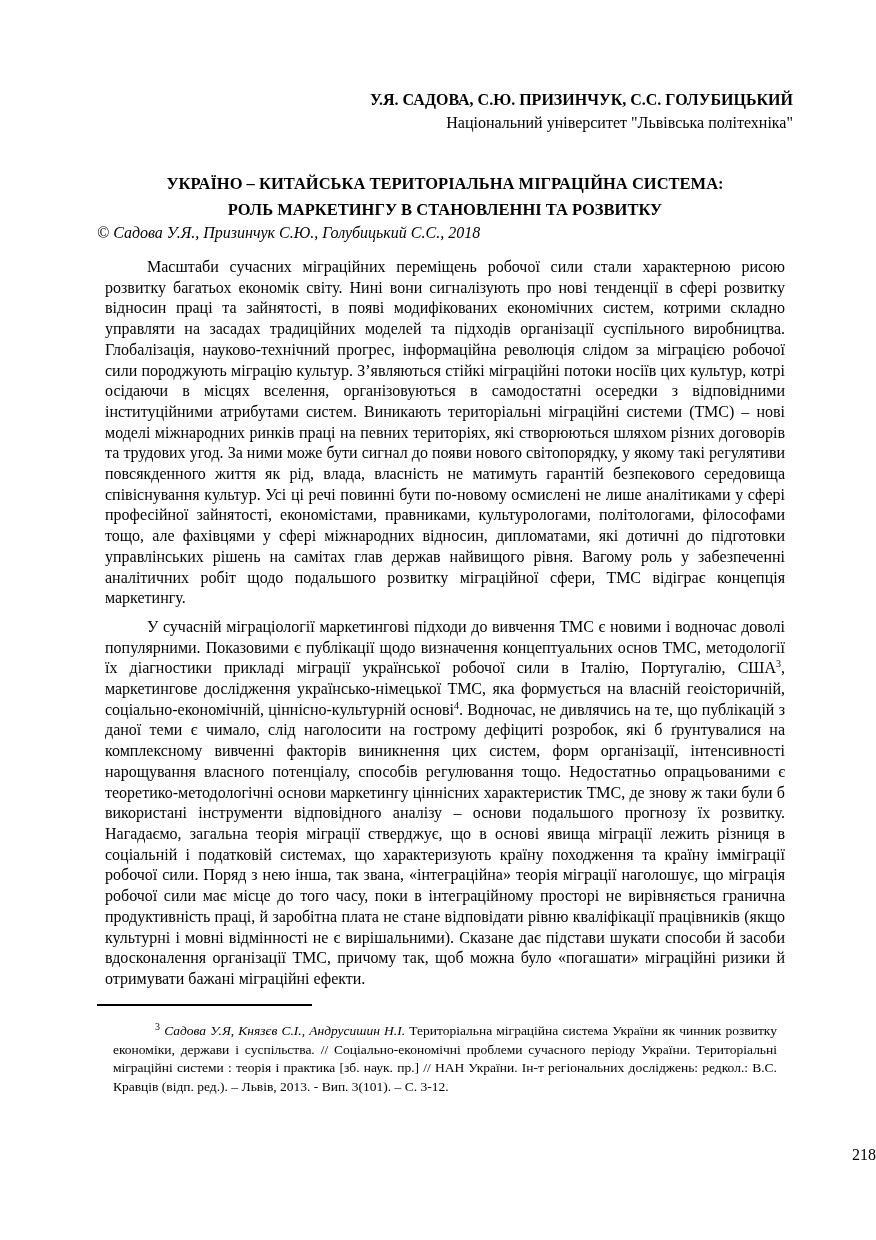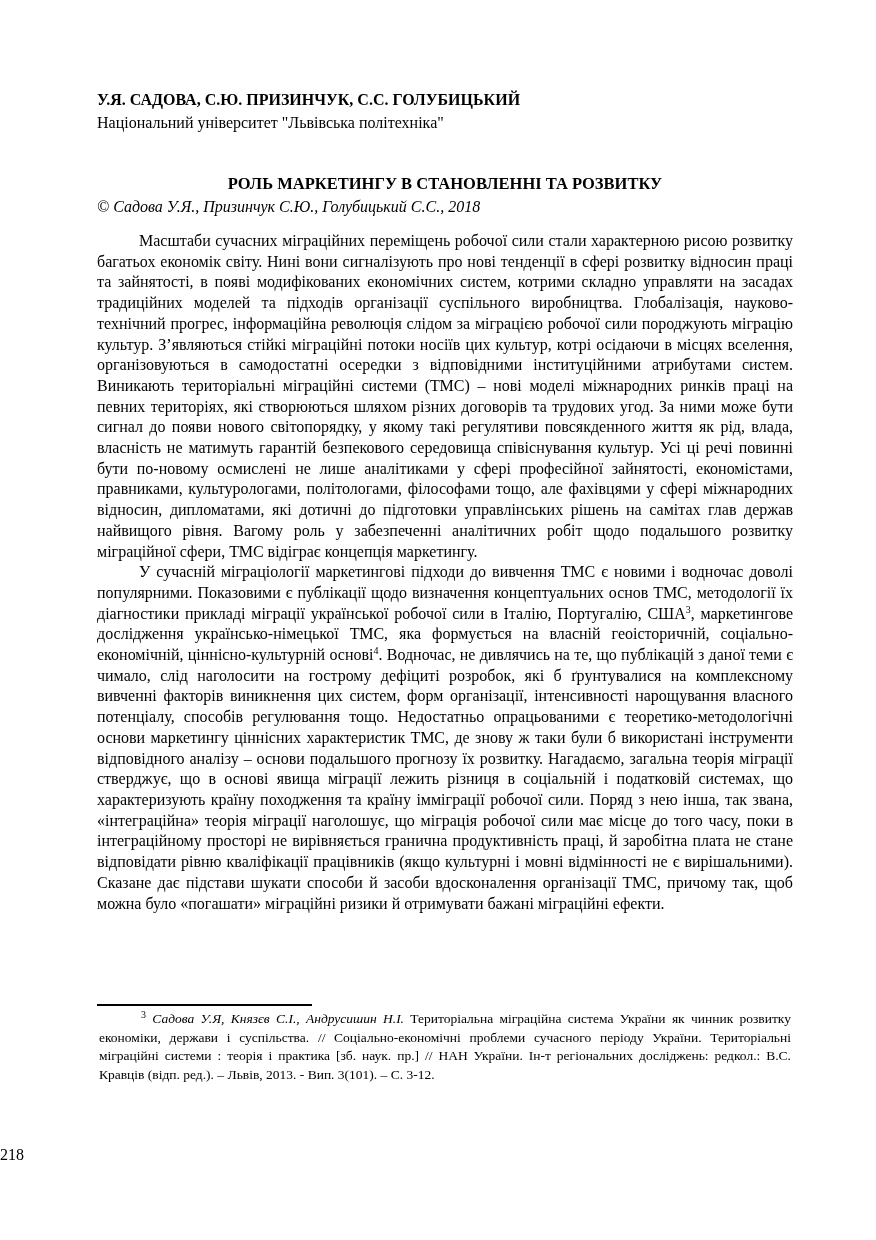--- a/index.html
+++ b/index.html
@@ -8,21 +8,21 @@
     width: 876px;
     height: 1240px;
     background: #ffffff;
     color: #000000;
     font-family: "Liberation Serif", "DejaVu Serif", serif;
     box-sizing: border-box;
     padding: 88px 83px 0 97px;
     overflow: hidden;
   }
   .header-block {
-    text-align: left;
+    text-align: right;
     font-size: 16px;
     line-height: 23px;
   }
   .header-authors { font-weight: bold; }
   .article-title {
     margin-top: 37px;
     text-align: center;
     font-weight: bold;
     font-size: 16.5px;
     line-height: 26px;
@@ -32,21 +32,21 @@
     font-size: 16px;
     line-height: 20px;
   }
   .body-text {
     margin-top: 14px;
     font-size: 16px;
     line-height: 20.7px;
     text-align: justify;
   }
   .body-text p {
-    margin: 0;
+    margin: 8px;
     text-indent: 42px;
   }
   sup {
     font-size: 10px;
     line-height: 0;
     vertical-align: super;
   }
   .footnotes {
     position: absolute;
     top: 1004px;
@@ -56,45 +56,46 @@
     line-height: 18.6px;
     text-align: justify;
   }
   .fn-divider {
     width: 215px;
     height: 0;
     border-top: 2px solid #000000;
     margin-bottom: 4px;
   }
   .fn {
-    margin: 2px;
+    margin: 16px;
     text-indent: 42px;
   }
   .fn-authors { font-style: italic; }
   .fn-bold { font-weight: bold; }
   .page-number {
     position: absolute;
     top: 1146px;
     left: 0;
     width: 876px;
-    text-align: left;
+    text-align: right;
     font-size: 16px;
   }
 </style>
 </head>
 <body>
 
 <div class="page">
 
   <div class="header-block">
     <div class="header-authors">У.Я. САДОВА, С.Ю. ПРИЗИНЧУК, С.С. ГОЛУБИЦЬКИЙ</div>
     <div>Національний університет "Львівська політехніка"</div>
   </div>
 
   <div class="article-title">
+    <div>УКРАЇНО – КИТАЙСЬКА ТЕРИТОРІАЛЬНА МІГРАЦІЙНА СИСТЕМА:</div>
     <div>РОЛЬ МАРКЕТИНГУ В СТАНОВЛЕННІ ТА РОЗВИТКУ</div>
   </div>
 
   <div class="copyright-line">© Садова У.Я., Призинчук С.Ю., Голубицький С.С., 2018</div>
 
   <div class="body-text">
     <p>Масштаби сучасних міграційних переміщень робочої сили стали характерною рисою розвитку багатьох економік світу. Нині вони сигналізують про нові тенденції в сфері розвитку відносин праці та зайнятості, в появі модифікованих економічних систем, котрими складно управляти на засадах традиційних моделей та підходів організації суспільного виробництва. Глобалізація, науково-технічний прогрес, інформаційна революція слідом за міграцією робочої сили породжують міграцію культур. З’являються стійкі міграційні потоки носіїв цих культур, котрі осідаючи в місцях вселення, організовуються в самодостатні осередки з відповідними інституційними атрибутами систем. Виникають територіальні міграційні системи (ТМС) – нові моделі міжнародних ринків праці на певних територіях, які створюються шляхом різних договорів та трудових угод. За ними може бути сигнал до появи нового світопорядку, у якому такі регулятиви повсякденного життя як рід, влада, власність не матимуть гарантій безпекового середовища співіснування культур. Усі ці речі повинні бути по-новому осмислені не лише аналітиками у сфері професійної зайнятості, економістами, правниками, культурологами, політологами, філософами тощо, але фахівцями у сфері міжнародних відносин, дипломатами, які дотичні до підготовки управлінських рішень на самітах глав держав найвищого рівня. Вагому роль у забезпеченні аналітичних робіт щодо подальшого розвитку міграційної сфери, ТМС відіграє концепція маркетингу.</p>
     <p>У сучасній міграціології маркетингові підходи до вивчення ТМС є новими і водночас доволі популярними. Показовими є публікації щодо визначення концептуальних основ ТМС, методології їх діагностики прикладі міграції української робочої сили в Італію, Португалію, США<sup>3</sup>, маркетингове дослідження українсько-німецької ТМС, яка формується на власній геоісторичній, соціально-економічній, ціннісно-культурній основі<sup>4</sup>. Водночас, не дивлячись на те, що публікацій з даної теми є чимало, слід наголосити на гострому дефіциті розробок, які б ґрунтувалися на комплексному вивченні факторів виникнення цих систем, форм організації, інтенсивності нарощування власного потенціалу, способів регулювання тощо. Недостатньо опрацьованими є теоретико-методологічні основи маркетингу ціннісних характеристик ТМС, де знову ж таки були б використані інструменти відповідного аналізу – основи подальшого прогнозу їх розвитку. Нагадаємо, загальна теорія міграції стверджує, що в основі явища міграції лежить різниця в соціальній і податковій системах, що характеризують країну походження та країну імміграції робочої сили. Поряд з нею інша, так звана, «інтеграційна» теорія міграції наголошує, що міграція робочої сили має місце до того часу, поки в інтеграційному просторі не вирівняється гранична продуктивність праці, й заробітна плата не стане відповідати рівню кваліфікації працівників (якщо культурні і мовні відмінності не є вирішальними). Сказане дає підстави шукати способи й засоби вдосконалення організації ТМС, причому так, щоб можна було «погашати» міграційні ризики й отримувати бажані міграційні ефекти.</p>
   </div>
 

